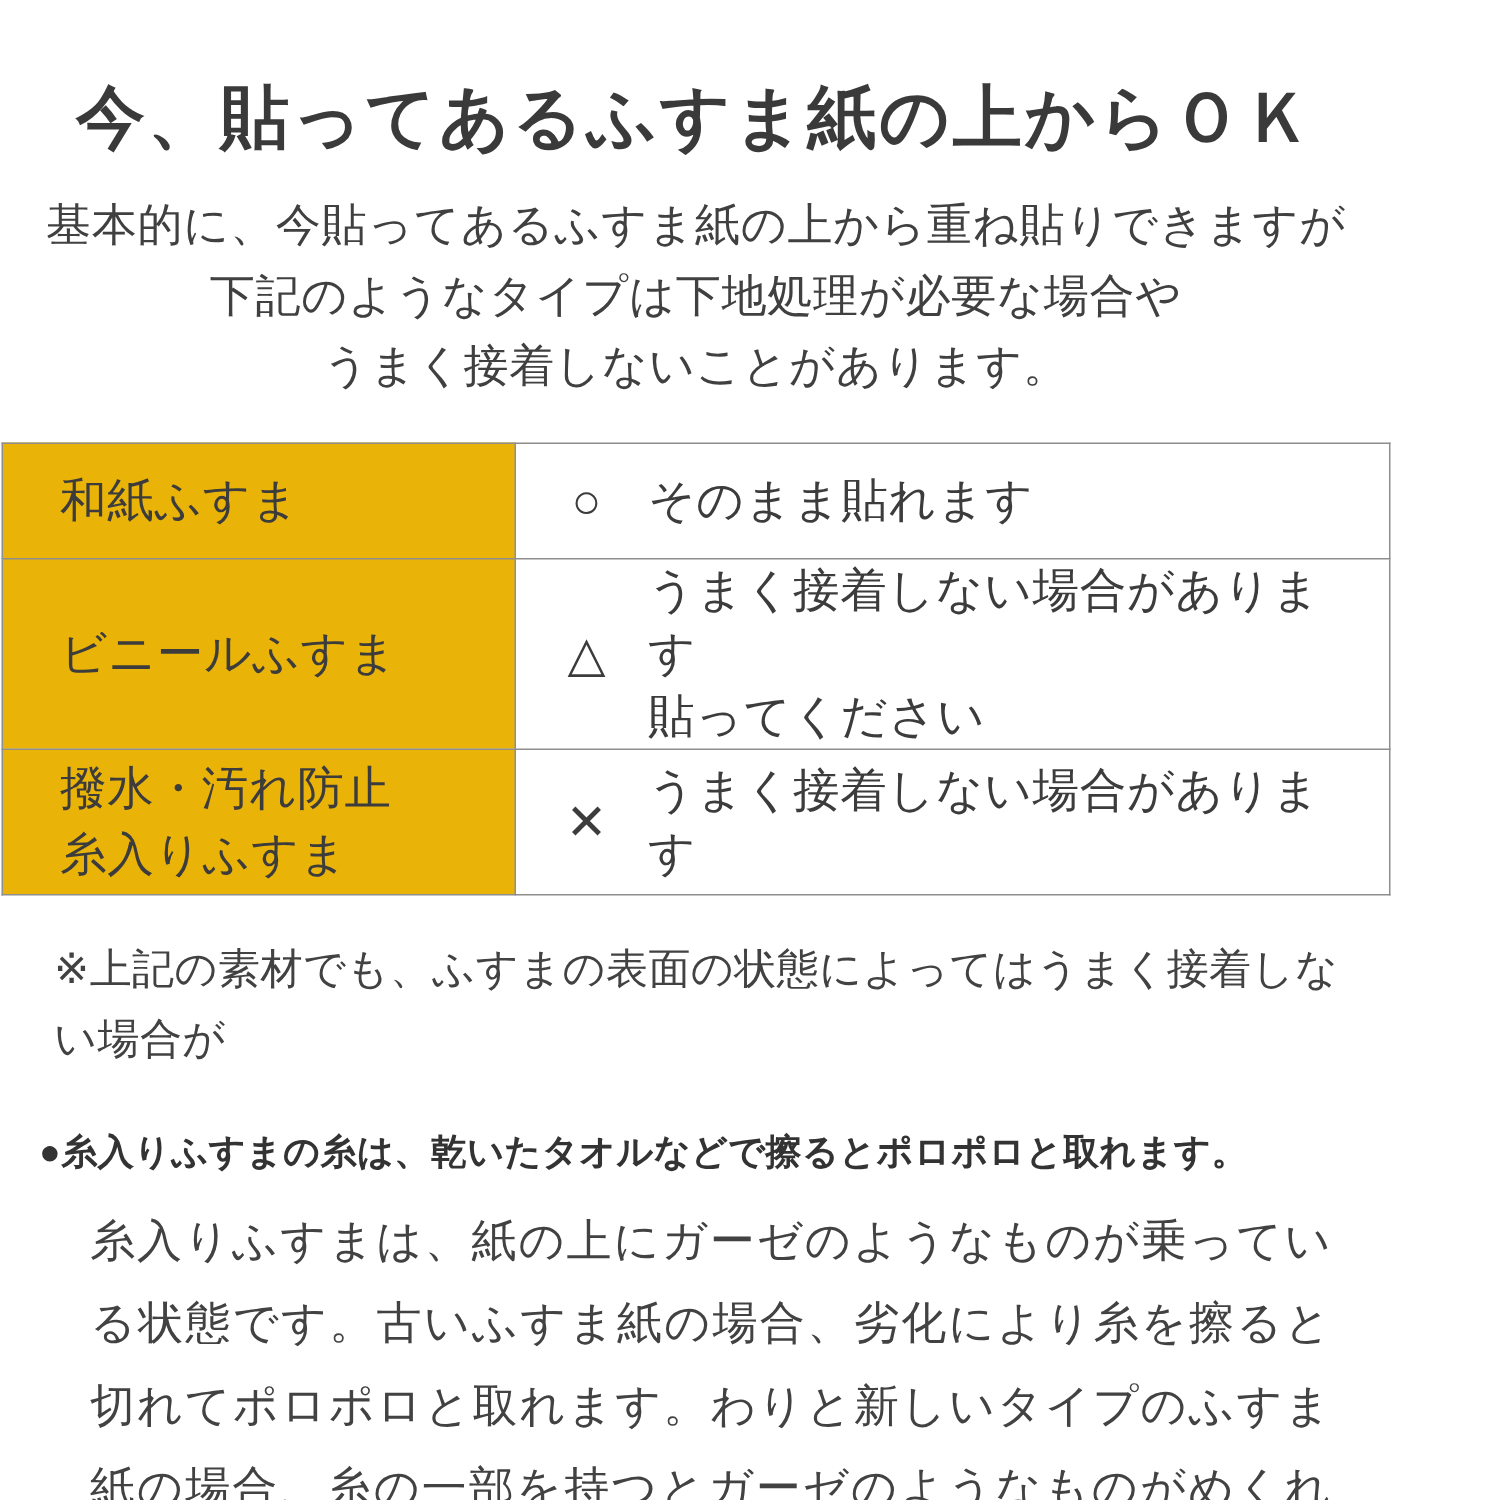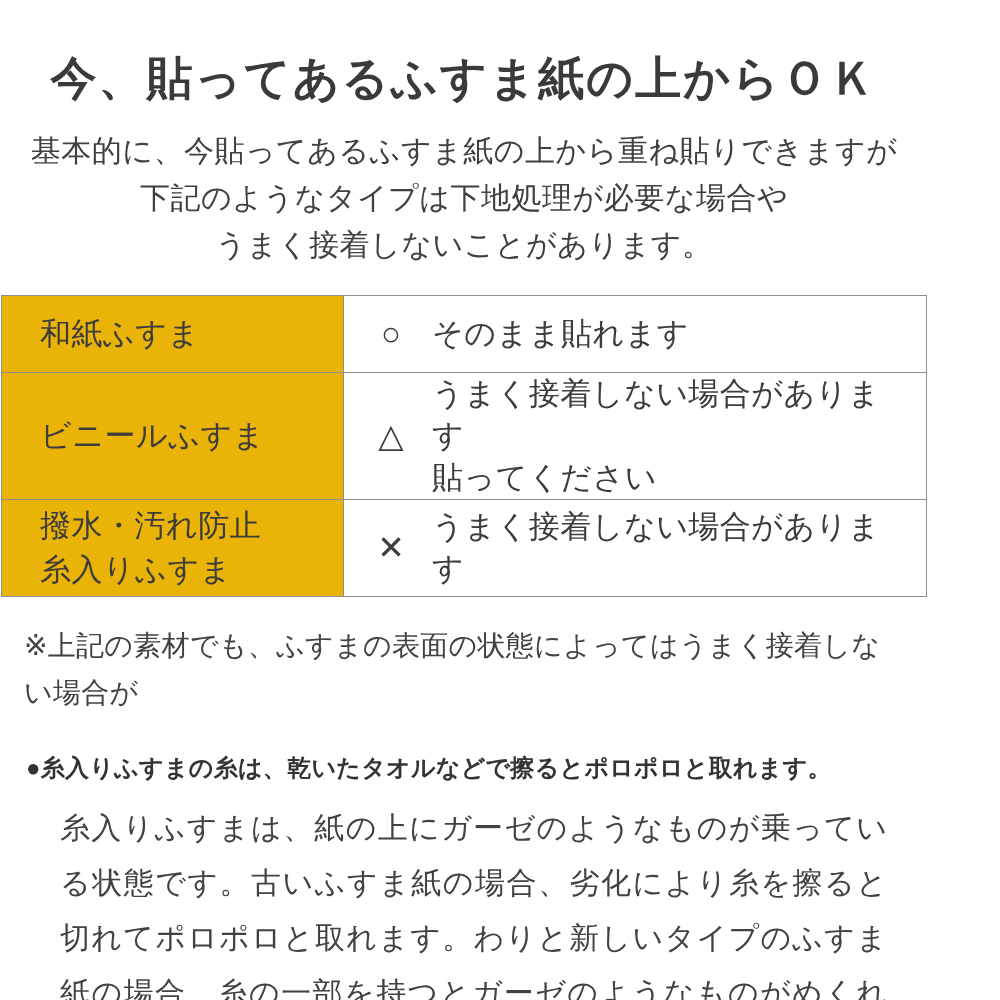--- a/index.html
+++ b/index.html
@@ -75,21 +75,21 @@
     text-align: center;
     font-size: 33px;
     color: #3c3c3c;
   }
   .desc-text {
     margin-left: 20px;
     line-height: 42px;
     letter-spacing: 0.5px;
   }
   .note {
-    margin: 25px 30px 0 24px;
+    margin: 25px 30px 0 36px;
     font-size: 28px;
     line-height: 47px;
     color: #424242;
     letter-spacing: 0.3px;
   }
   .note .indent { padding-left: 38px; }
   .thread-heading {
     margin: 36px 20px 0 26px;
     font-size: 24px;
     font-weight: 700;

